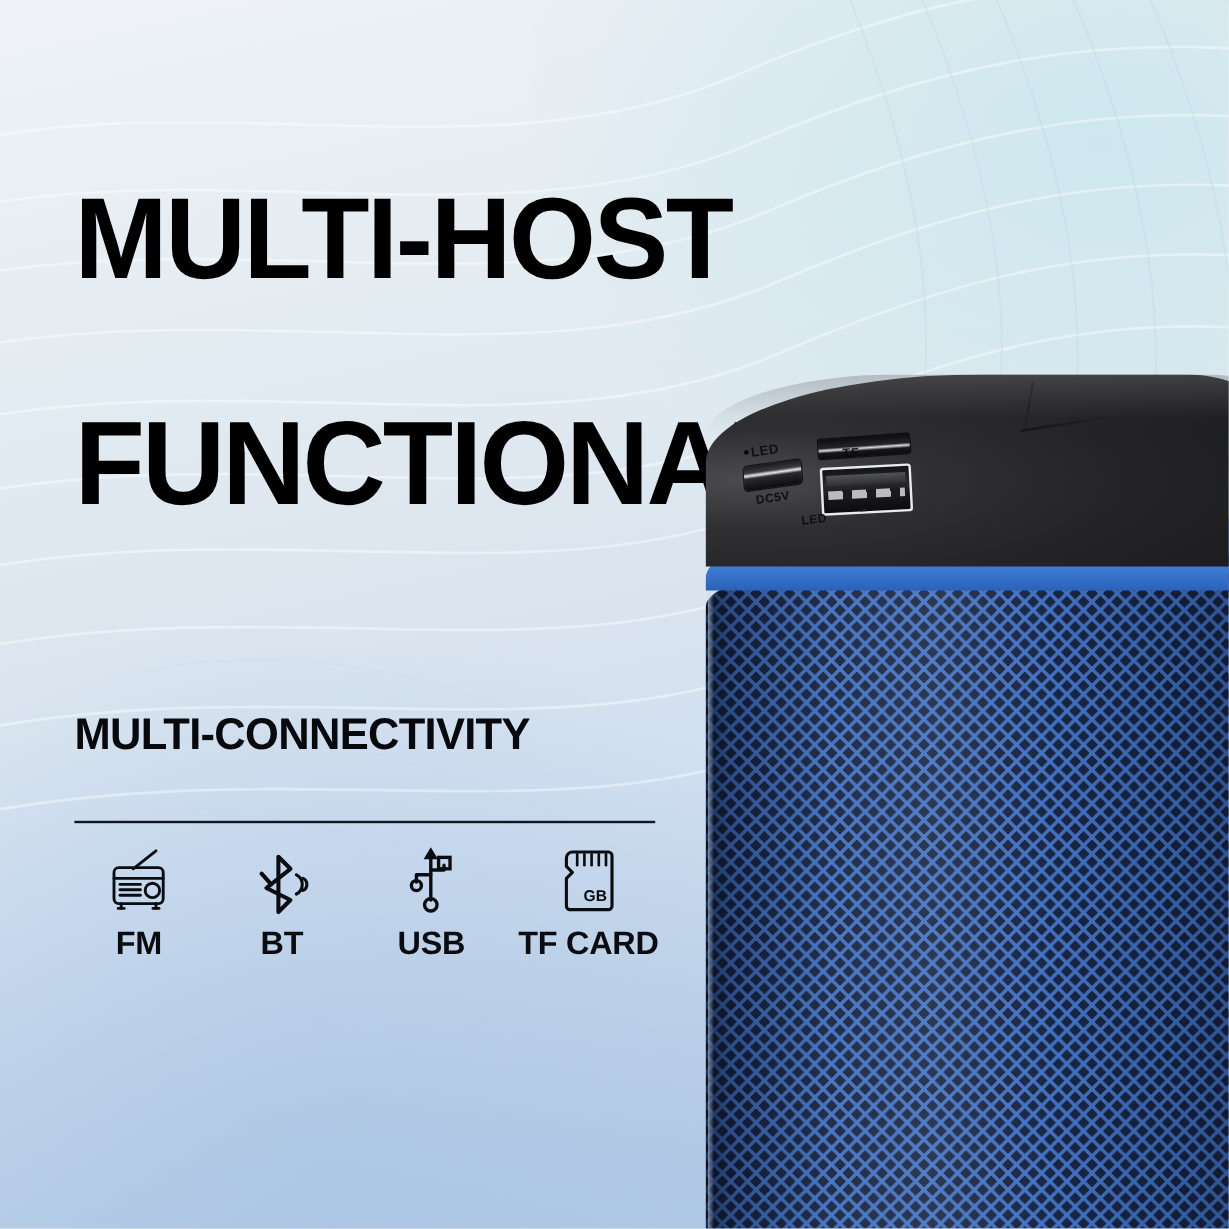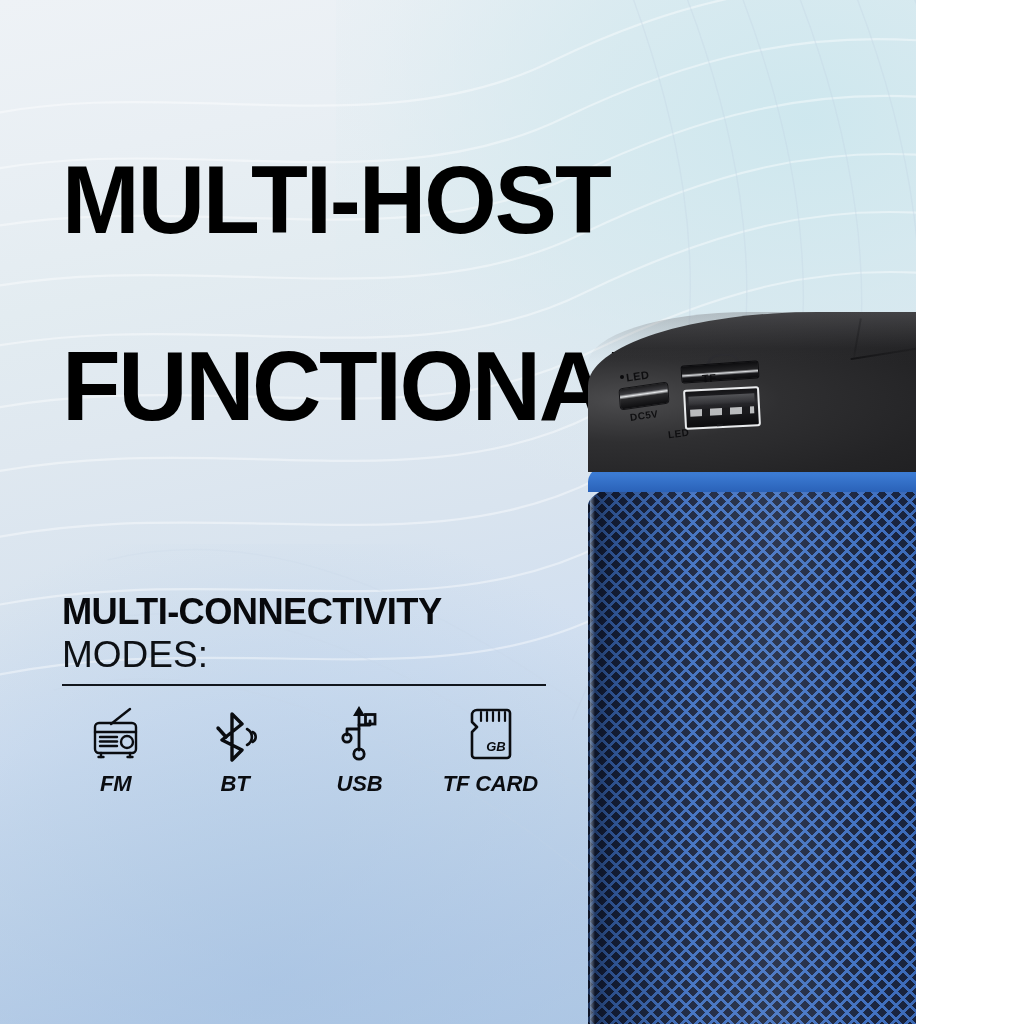--- a/index.html
+++ b/index.html
@@ -2,21 +2,21 @@
 <html><head>
 <meta charset="utf-8">
 <style>
   html, body {
     margin: 0;
     padding: 0;
     background: #ffffff;
   }
   #stage {
     position: relative;
-    width: 916px;
+    width: 1024px;
     height: 1024px;
     overflow: hidden;
     font-family: "Liberation Sans", sans-serif;
     background: linear-gradient(168deg,
                 #eef2f6 0%,
                 #e9eff4 14%,
                 #e3ecf1 26%,
                 #dfe8f0 38%,
                 #d9e4ef 50%,
                 #d1dff0 62%,
@@ -112,32 +112,31 @@
     left: 58px;
     top: 704px;
     width: 500px;
     display: flex;
     align-items: flex-end;
   }
   .mode {
     display: flex;
     flex-direction: column;
     align-items: center;
-    font-style: italic;
   }
   .mode .glyph {
     height: 58px;
     display: flex;
     align-items: flex-end;
     justify-content: center;
   }
   .mode .glyph svg { display: block; }
   .mode .mode-label {
     margin-top: 9px;
-    font-size: 22px;
+    font-size: 27px;
     font-weight: 700;
     color: #0a0c10;
     letter-spacing: -0.2px;
     white-space: nowrap;
   }
   .m-fm  { width: 128px; }
   .m-bt  { width: 136px; }
   .m-usb { width: 140px; text-align: center; }
   .m-tf  { width: 150px; }
 
@@ -343,21 +342,20 @@
     </svg>
   </div>
 
   <div class="headline">
     <span class="hl-line l1">MULTI-HOST</span>
     <span class="hl-line l2">FUNCTIONALITY</span>
   </div>
 
   <div class="subblock">
     <div class="sub-title">MULTI-CONNECTIVITY</div>
-    <div class="sub-sub">MODES:</div>
   </div>
   <div class="divider"></div>
 
   <div class="icon-row">
 
     <div class="mode m-fm">
       <div class="glyph">
         <svg width="52" height="56" viewBox="0 0 52 56" xmlns="http://www.w3.org/2000/svg">
           <g fill="none" stroke="#0a0c10" stroke-width="2.4" stroke-linecap="round" stroke-linejoin="round">
             <path d="M21 18 L40 3"></path>

